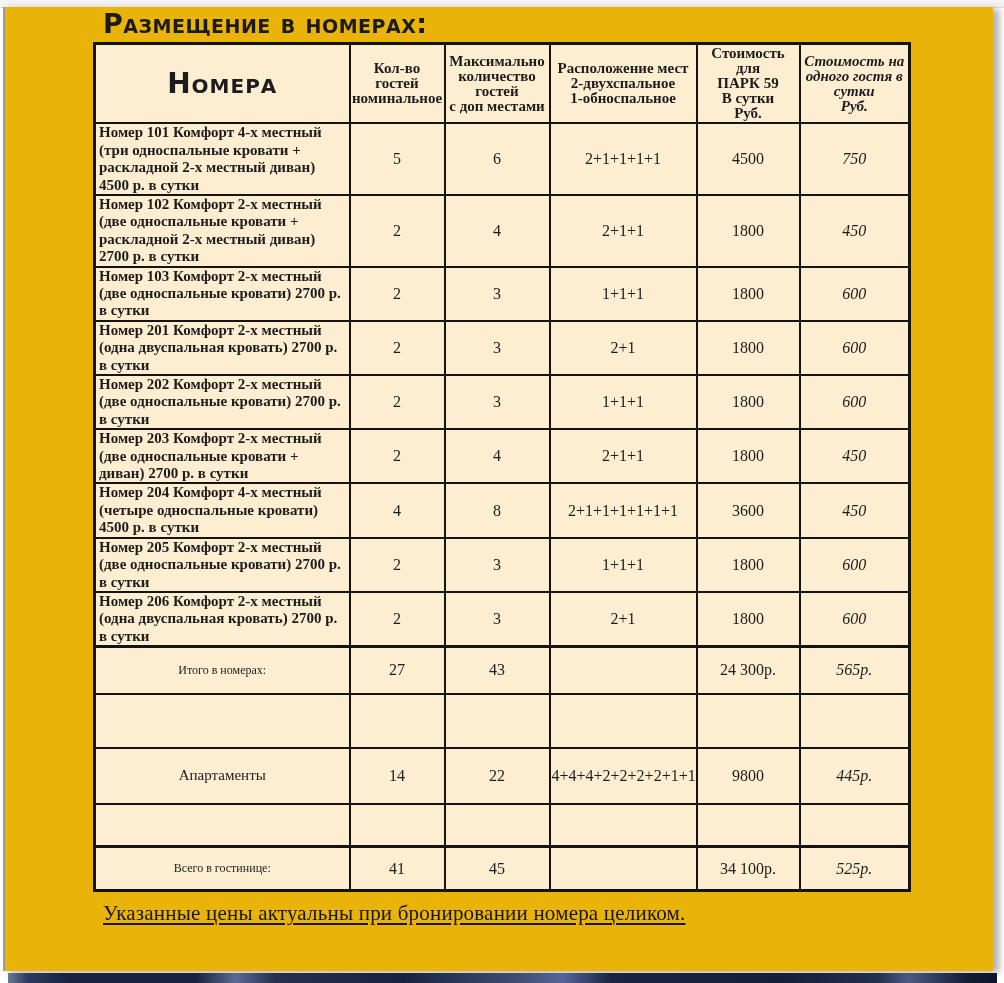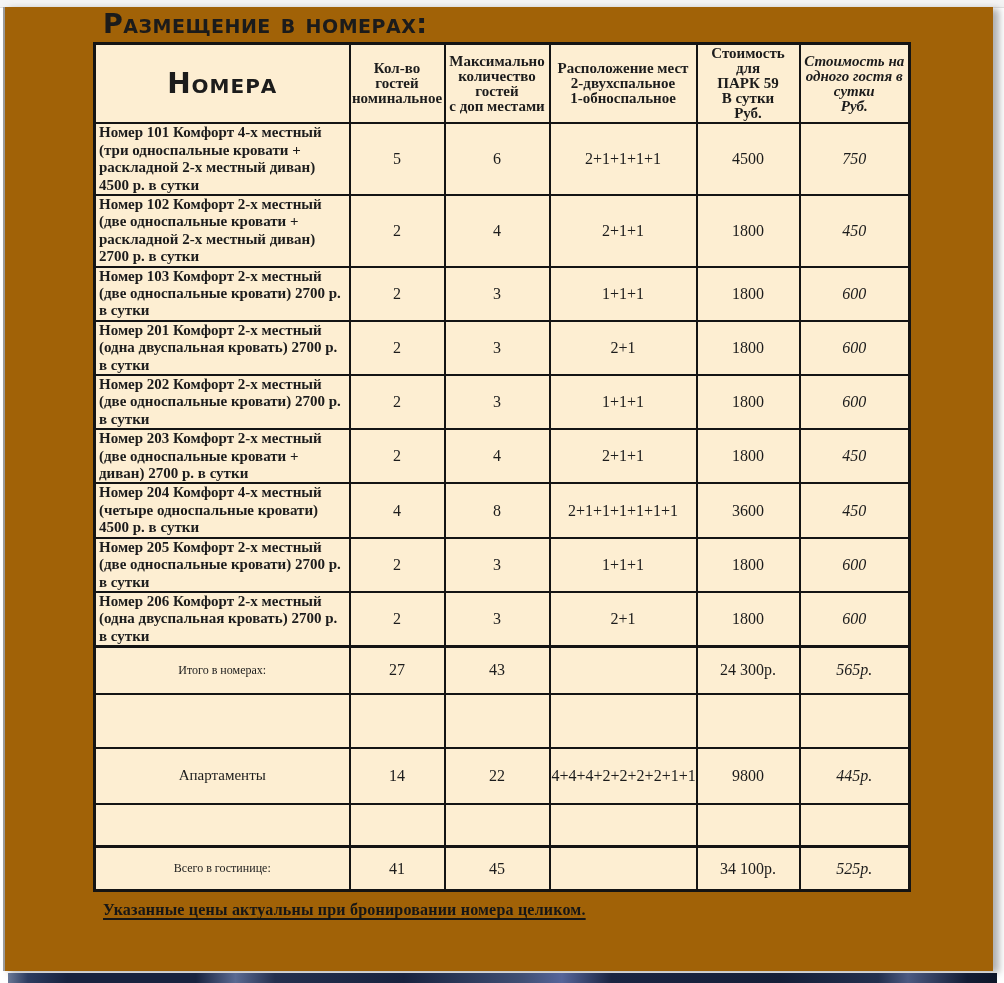--- a/index.html
+++ b/index.html
@@ -11,21 +11,21 @@
     color:#1c1c1c;
     overflow:hidden;
   }
   .top-strip {
     position:absolute; left:0; top:0; width:1004px; height:7px;
     background:#f4f4f4; border-bottom:1px solid #e0e0e0;
   }
   .page {
     position:absolute; left:3px; top:7px;
     width:990px; height:964px;
-    background:#a16207;
+    background:#eab308;
     border-left:2px solid #9b9b9b;
     box-shadow:6px 2px 7px rgba(110,110,110,0.55);
     box-sizing:border-box;
   }
   .doc-title {
     margin:3px 0 4px 98px;
     font-family:"DejaVu Sans", sans-serif;
     font-variant:small-caps;
     font-weight:bold;
     font-size:27px;
@@ -90,22 +90,22 @@
   tr.rh-4b    { height:70px; }
   tr.rh-3     { height:52px; }
   tr.rh-itogo { height:47px; }
   tr.rh-e1    { height:54px; }
   tr.rh-ap    { height:56px; }
   tr.rh-e2    { height:43px; }
   tr.rh-vs    { height:44px; }
   tr.thick-top td { border-top-width:3px; }
   .footer-note {
     margin:9px 0 0 98px;
-    font-size:16px;
-    font-weight:bold;
+    font-size:21px;
+    font-weight:normal;
     letter-spacing:0.2px;
     text-decoration:underline;
     text-decoration-thickness:2px;
     text-underline-offset:3px;
     color:#161616;
   }
   .photo-strip {
     position:absolute; left:8px; top:973px;
     width:989px; height:10px;
     background:linear-gradient(90deg,

